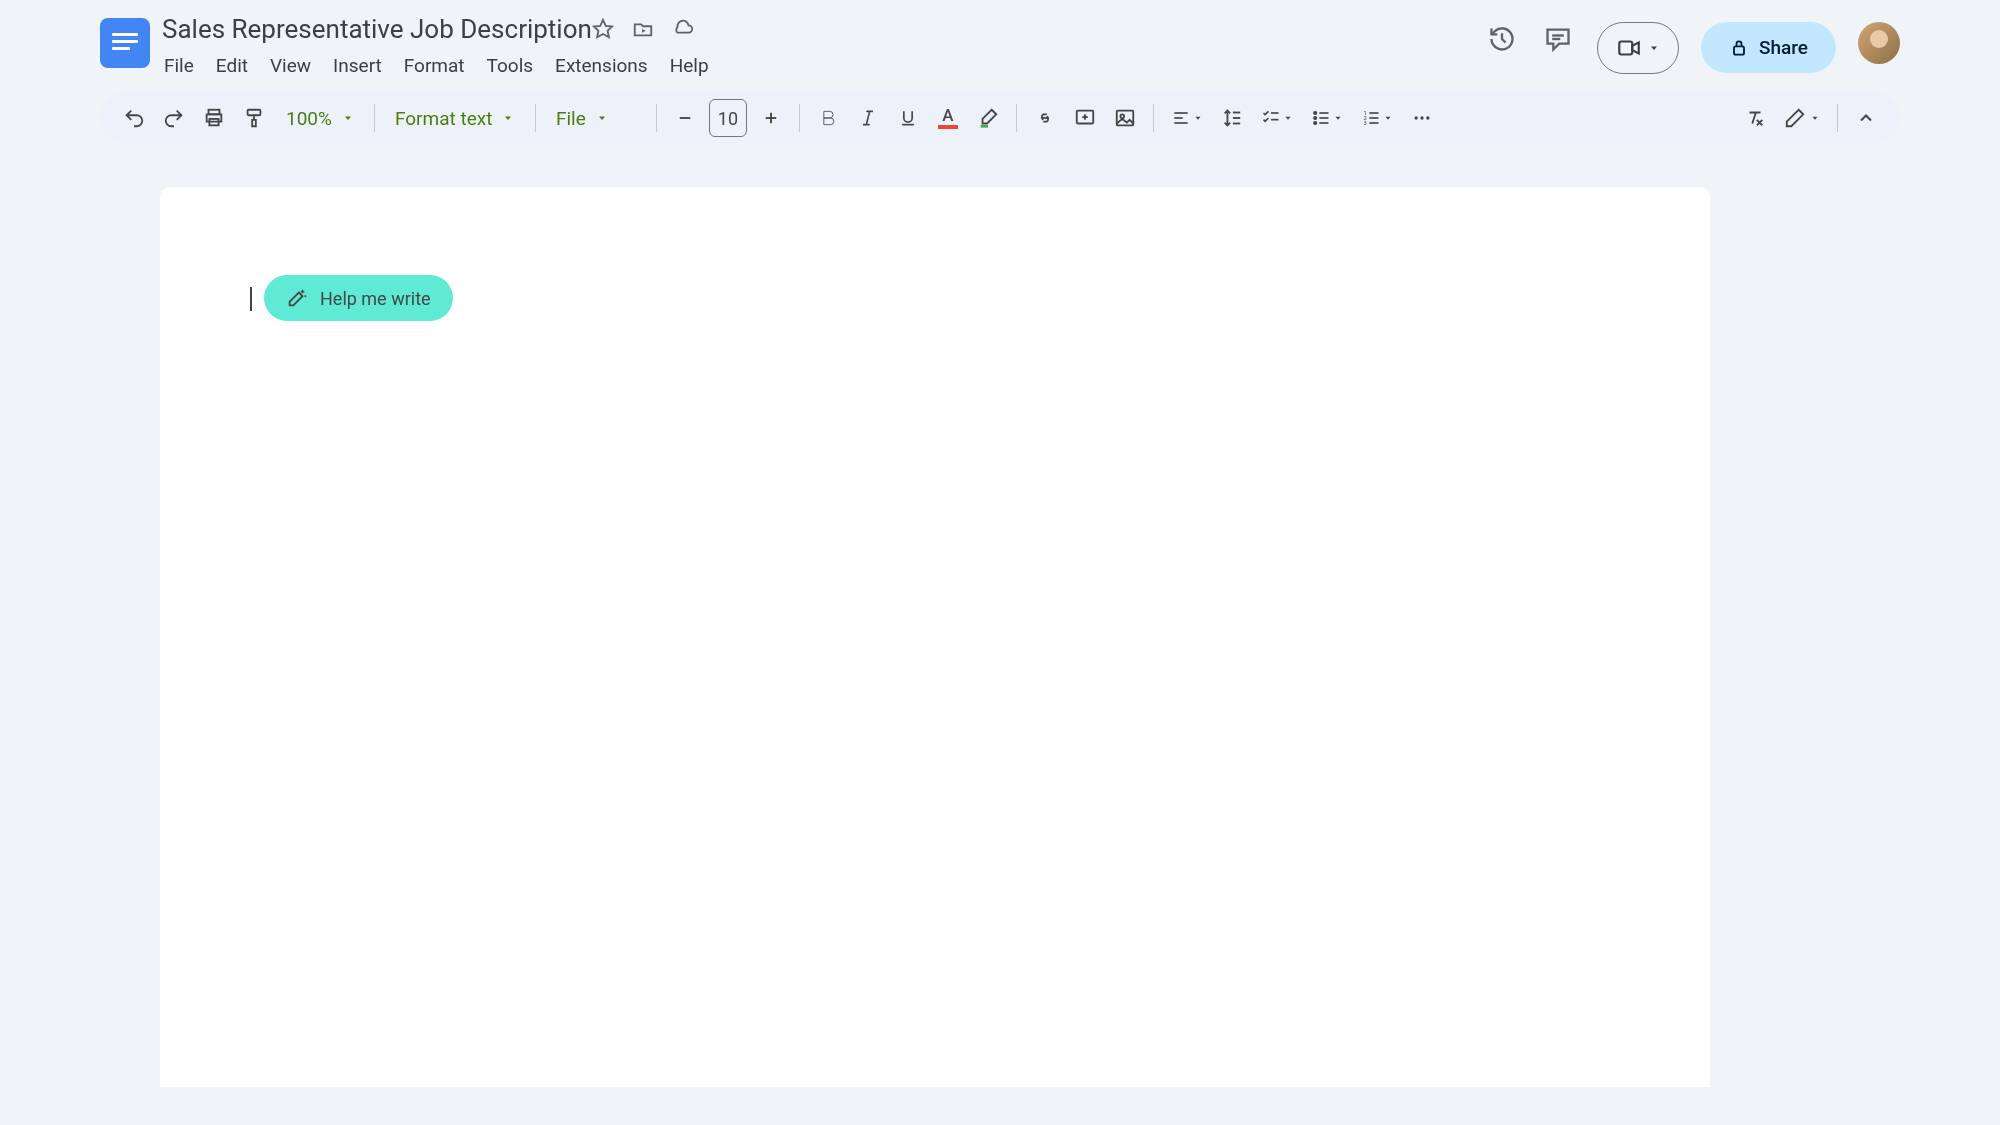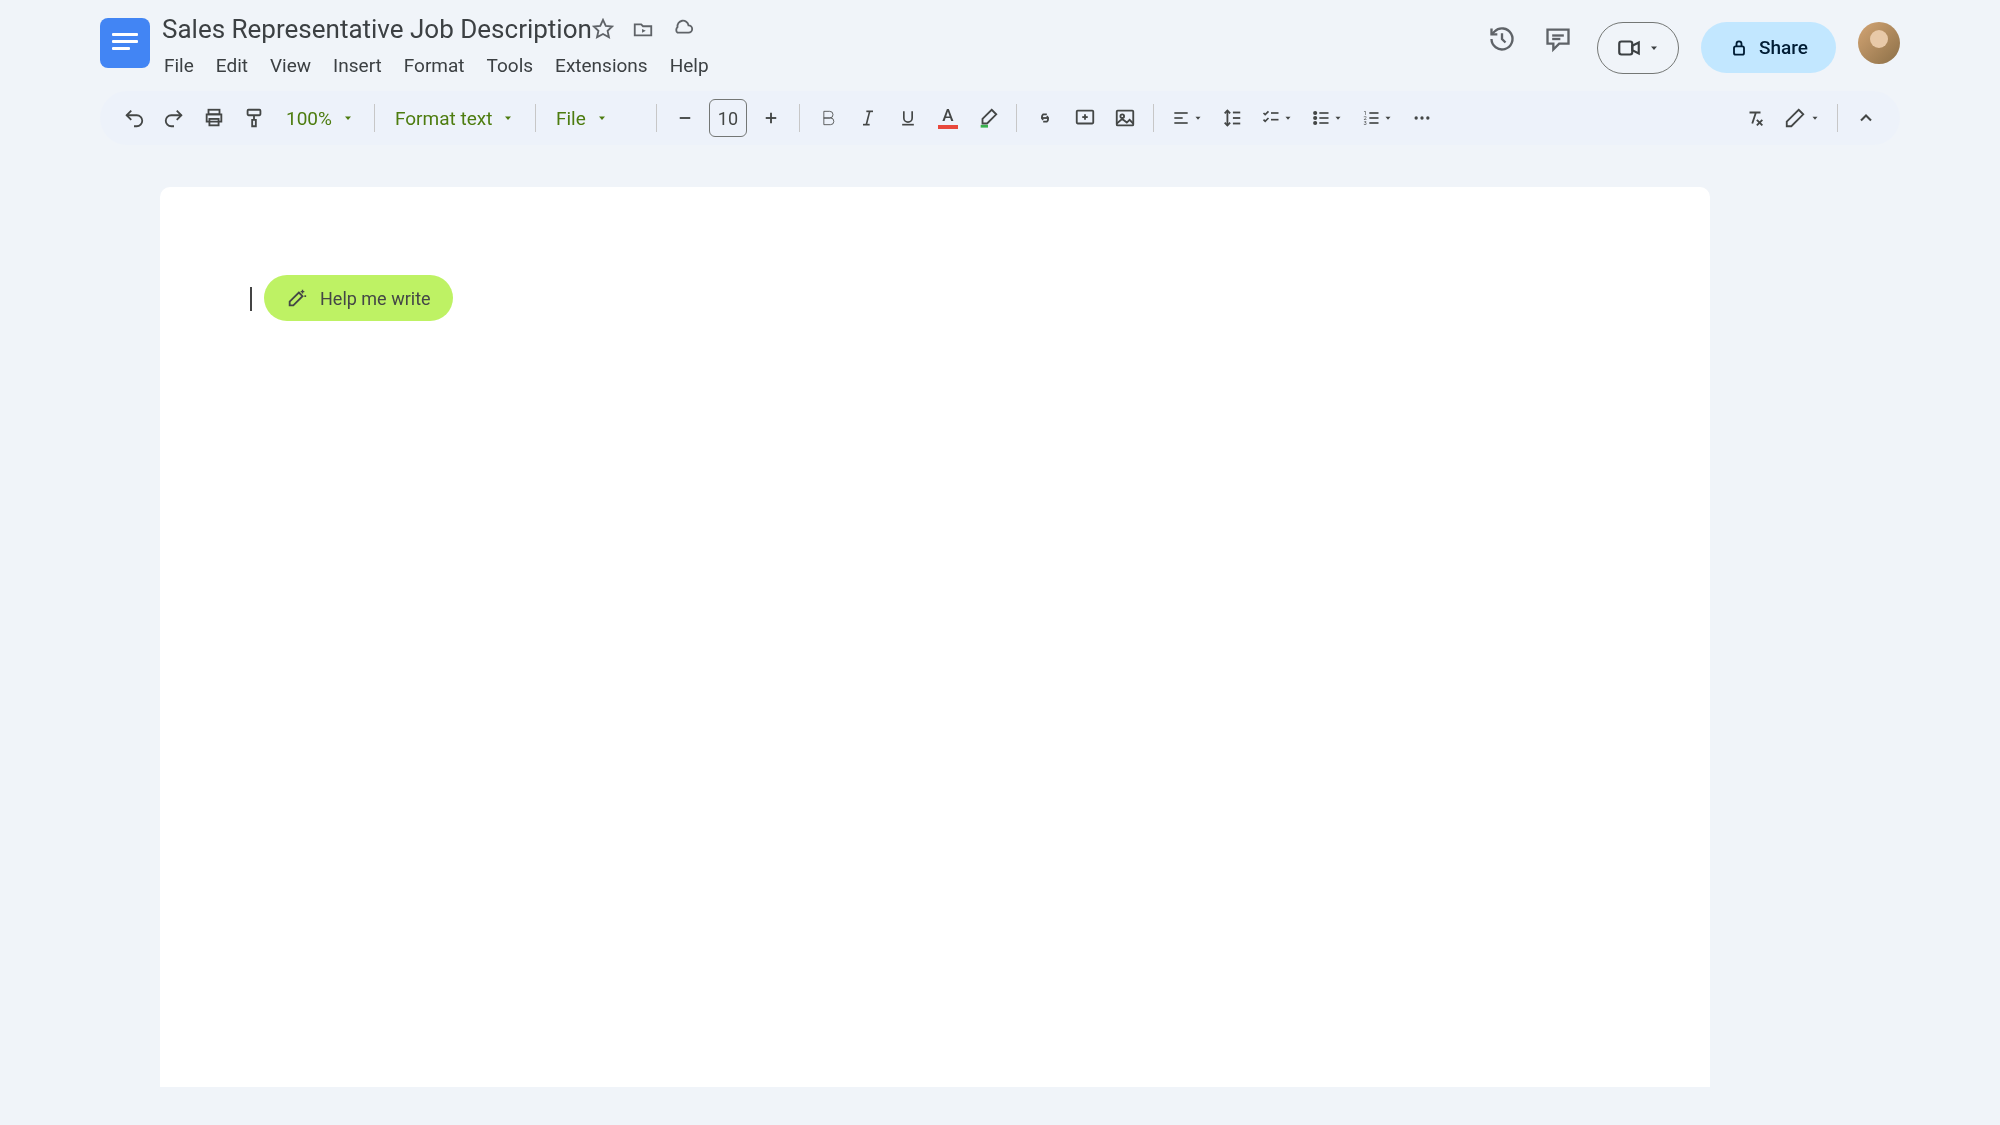--- a/index.html
+++ b/index.html
@@ -224,21 +224,21 @@
       top: 100px;
     }
     .help-write-chip {
       position: absolute;
       left: 104px;
       top: 88px;
       display: flex;
       align-items: center;
       gap: 12px;
       padding: 12px 22px;
-      background: #bef264;
+      background: #5eead4;
       border-radius: 30px;
       cursor: pointer;
       font-size: 18px;
       color: #444746;
     }
     .pen-sparkle {
       width: 22px;
       height: 22px;
       position: relative;
     }

